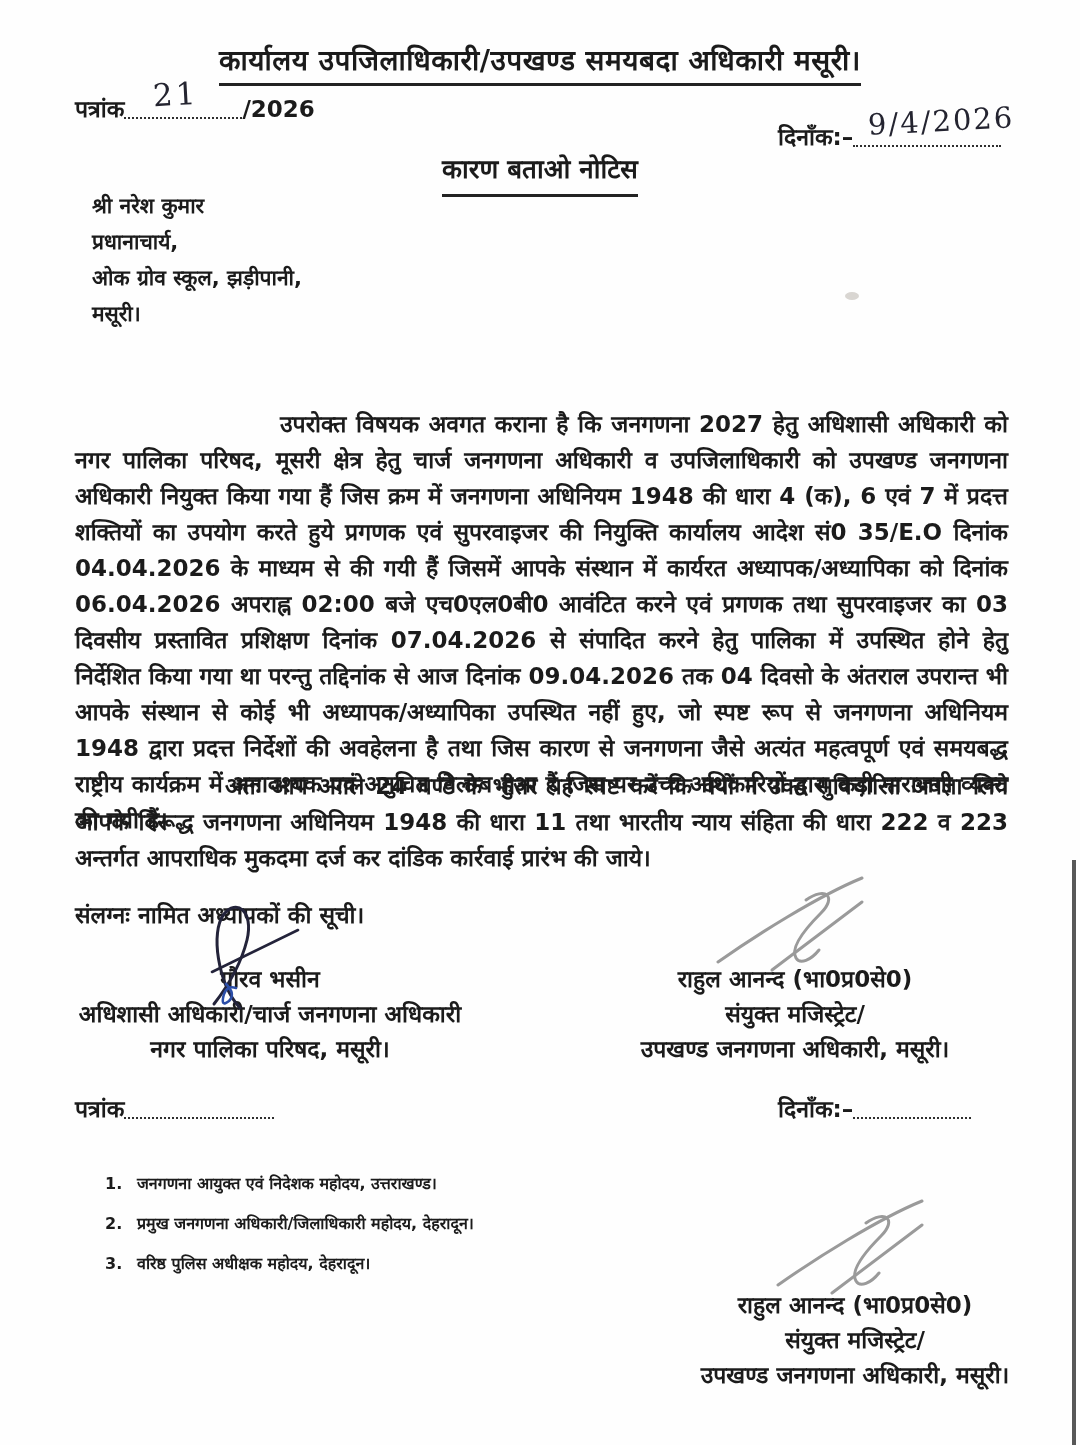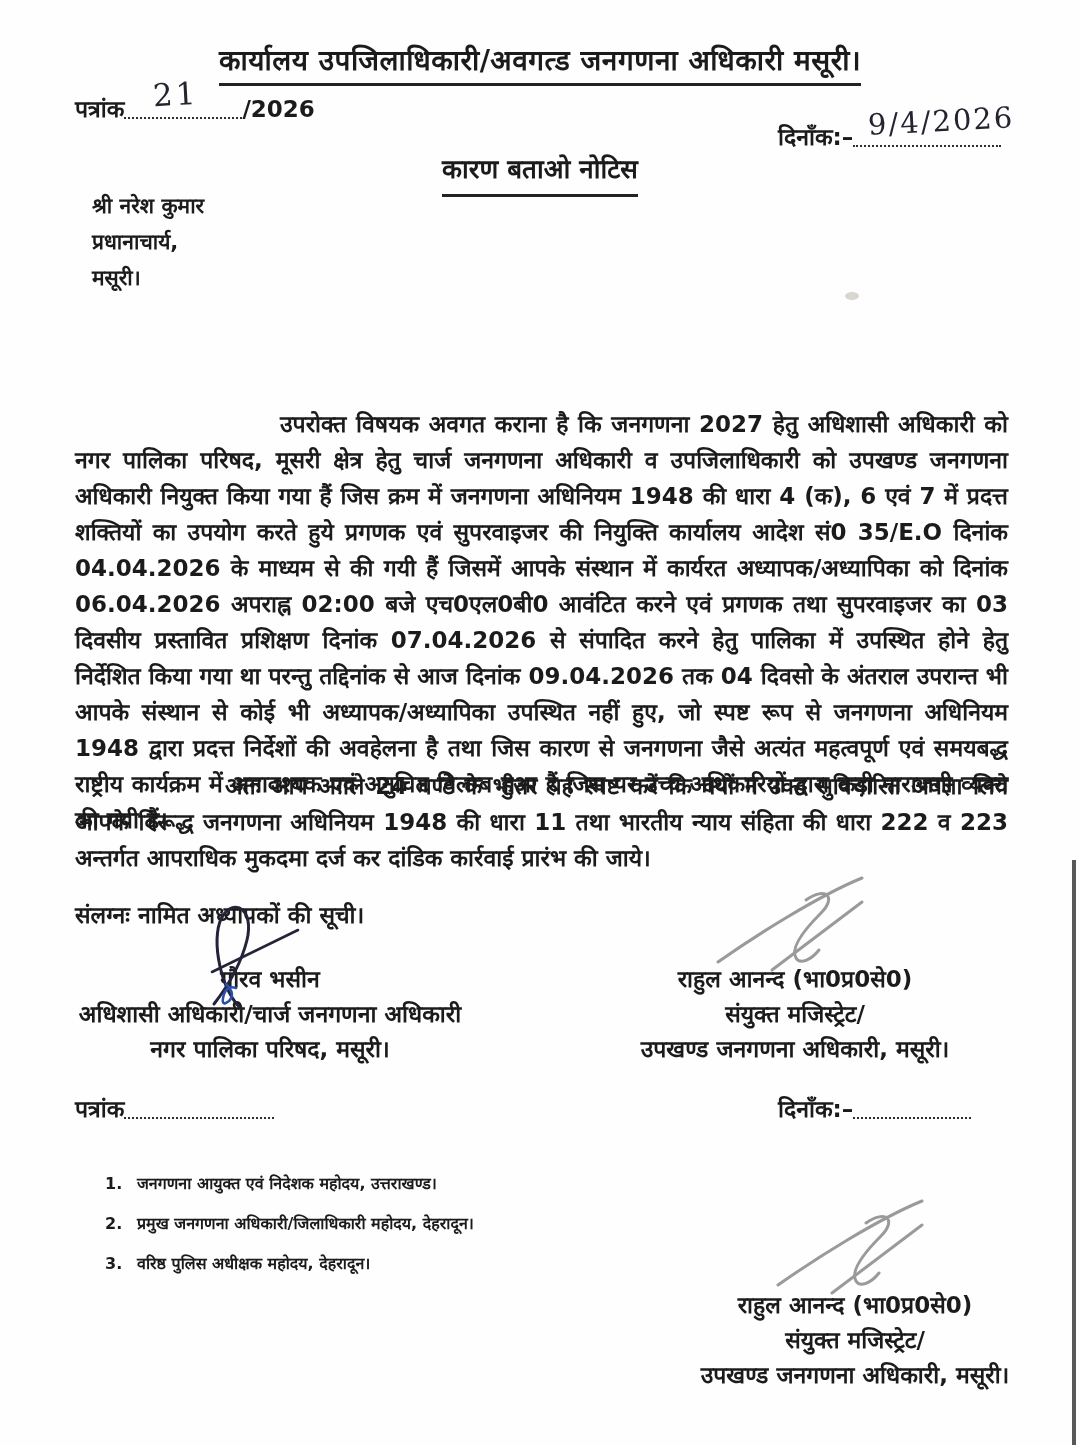--- a/index.html
+++ b/index.html
@@ -60,39 +60,40 @@
 
   .scan-edge { left:1072px; top:860px; width:4px; height:585px; background:#3b3b3b; opacity:0.85; }
   .smudge { left:845px; top:292px; width:14px; height:8px; background:#d9d6d2; border-radius:50%; }
 </style>
 </head>
 <body>
 
 <div class="page">
 
   <div class="abs center office-title">
-    <span>कार्यालय उपजिलाधिकारी/अवगत्ड जनगणना अधिकारी मसूरी।</span>
+    <span>कार्यालय उपजिलाधिकारी/उपखण्ड समयबदा अधिकारी मसूरी।</span>
   </div>
 
   <div class="abs meta-row meta-top-left">
     <span>पत्रांक</span><span class="dots" style="width:118px"></span><span>/2026</span>
     <span class="handwrite hw-letterno">21</span>
   </div>
   <div class="abs meta-row meta-top-right">
     <span>दिनाँक:–</span><span class="dots" style="width:148px"></span>
     <span class="handwrite hw-date">9/4/2026</span>
   </div>
 
   <div class="abs center notice-title">
     <span>कारण बताओ नोटिस</span>
   </div>
 
   <div class="abs recipient">
     <div>श्री नरेश कुमार</div>
     <div>प्रधानाचार्य,</div>
+    <div>ओक ग्रोव स्कूल, झड़ीपानी,</div>
     <div>मसूरी।</div>
   </div>
 
 
   <div class="abs bodytext para1">
     <p>उपरोक्त विषयक अवगत कराना है कि जनगणना 2027 हेतु अधिशासी अधिकारी को नगर पालिका परिषद, मूसरी क्षेत्र हेतु चार्ज जनगणना अधिकारी व उपजिलाधिकारी को उपखण्ड जनगणना अधिकारी नियुक्त किया गया हैं जिस क्रम में जनगणना अधिनियम 1948 की धारा 4 (क), 6 एवं 7 में प्रदत्त शक्तियों का उपयोग करते हुये प्रगणक एवं सुपरवाइजर की नियुक्ति कार्यालय आदेश सं0 35/E.O दिनांक 04.04.2026 के माध्यम से की गयी हैं जिसमें आपके संस्थान में कार्यरत अध्यापक/अध्यापिका को दिनांक 06.04.2026 अपराह्न 02:00 बजे एच0एल0बी0 आवंटित करने एवं प्रगणक तथा सुपरवाइजर का 03 दिवसीय प्रस्तावित प्रशिक्षण दिनांक 07.04.2026 से संपादित करने हेतु पालिका में उपस्थित होने हेतु निर्देशित किया गया था परन्तु तद्दिनांक से आज दिनांक 09.04.2026 तक 04 दिवसो के अंतराल उपरान्त भी आपके संस्थान से कोई भी अध्यापक/अध्यापिका उपस्थित नहीं हुए, जो स्पष्ट रूप से जनगणना अधिनियम 1948 द्वारा प्रदत्त निर्देशों की अवहेलना है तथा जिस कारण से जनगणना जैसे अत्यंत महत्वपूर्ण एवं समयबद्ध राष्ट्रीय कार्यक्रम में अनावश्यक एवं अनुचित विलम्ब हुआ हैं जिस पर उच्च अधिकारियों द्वारा कड़ी नाराजगी व्यक्त की गयी हैं।</p>
   </div>
   <div class="abs bodytext para2">
     <p>अतः आप अगले 24 घण्टे के भीतर यह स्पष्ट करें कि क्यों न उक्त सुविचारित अवज्ञा लिये आपके विरूद्ध जनगणना अधिनियम 1948 की धारा 11 तथा भारतीय न्याय संहिता की धारा 222 व 223 अन्तर्गत आपराधिक मुकदमा दर्ज कर दांडिक कार्रवाई प्रारंभ की जाये।</p>
   </div>

